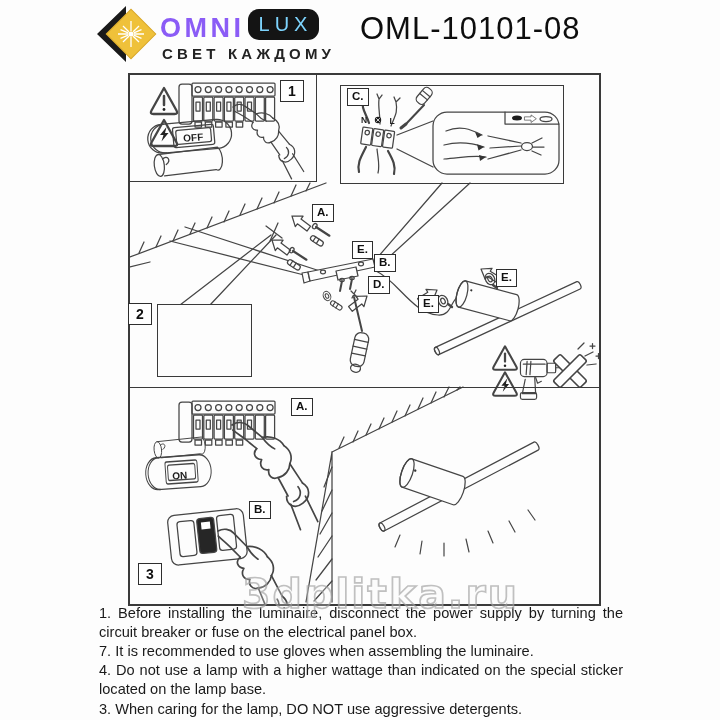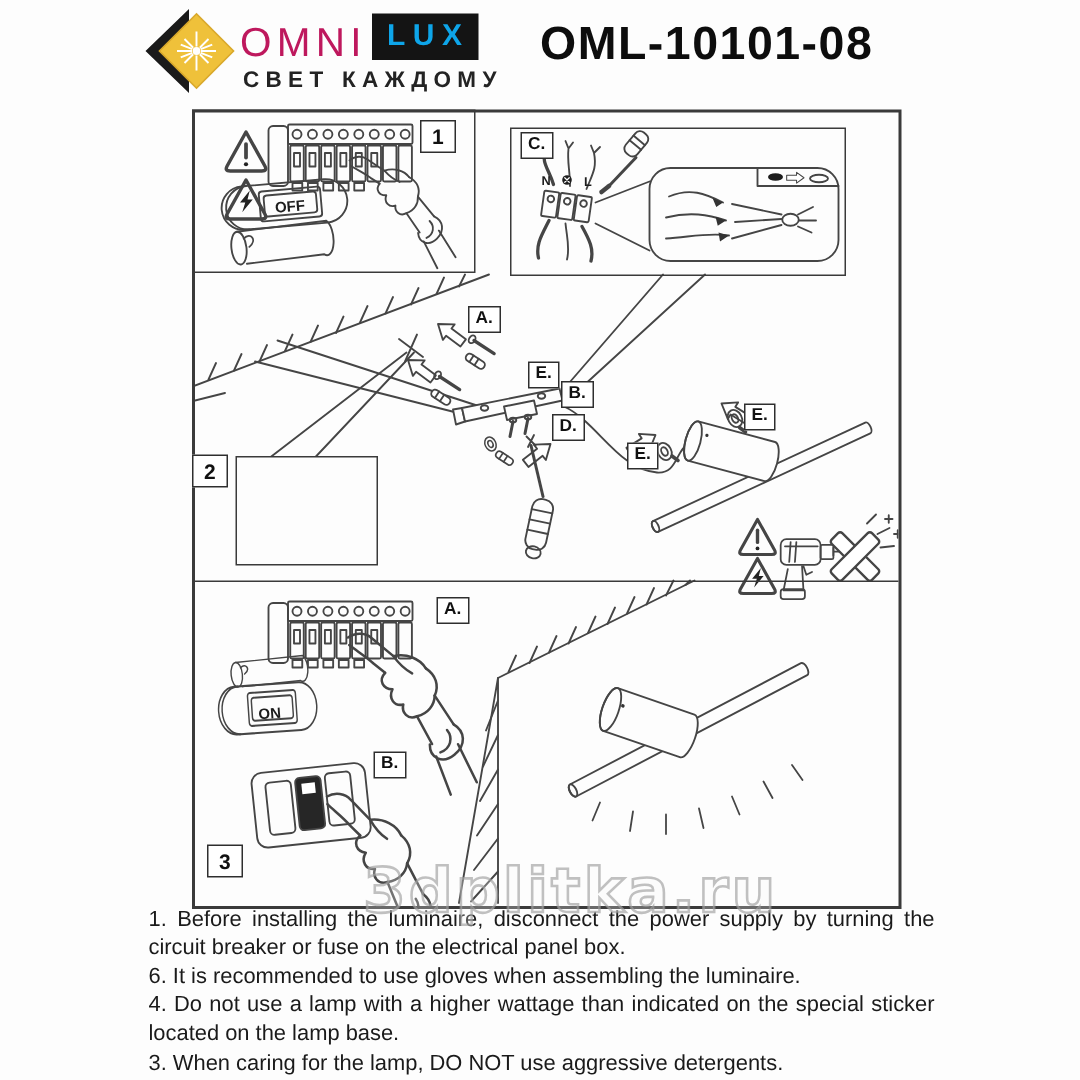--- a/index.html
+++ b/index.html
@@ -1,24 +1,24 @@
 <!DOCTYPE html>
 <html><head>
 <meta charset="utf-8">
 <style>
   html,body{margin:0;padding:0;}
   body{width:720px;height:720px;background:#fdfdfd;position:relative;overflow:hidden;
        font-family:"Liberation Sans",sans-serif;color:#1c1c1c;}
   .abs{position:absolute;}
   
-  #brand-omni{left:160px;top:13px;font-size:27px;font-weight:normal;letter-spacing:3.5px;color:#be185d;}
-  #brand-luxbox{left:248px;top:9px;width:67px;height:31px;background:#141414;color:#0ea5e9;
-       font-size:20px;font-weight:bold;letter-spacing:5px;display:flex;align-items:center;justify-content:center;padding-left:4px;}
+  #brand-omni{left:160px;top:13px;font-size:27px;font-weight:bold;letter-spacing:3.5px;color:#8b5cf6;}
+  #brand-luxbox{left:248px;top:9px;width:67px;height:31px;background:#141414;color:#7dd3fc;
+       font-size:20px;font-weight:normal;letter-spacing:5px;display:flex;align-items:center;justify-content:center;padding-left:4px;border-radius:11px;}
   #brand-tagline{left:162px;top:45px;font-size:15px;font-weight:bold;letter-spacing:4.2px;color:#232323;}
-  #model-number{left:360px;top:11px;font-size:31px;font-weight:bold;letter-spacing:1px;color:#0d0d0d;}
+  #model-number{left:360px;top:11px;font-size:31px;font-weight:normal;letter-spacing:1px;color:#0d0d0d;}
   
   #diagram{left:128px;top:73px;width:469px;height:529px;border:2px solid #3a3a3a;background:#fdfdfd;}
   #diagram svg{position:absolute;left:0;top:0;z-index:1;}
   .panel{position:absolute;border:1.6px solid #3a3a3a;z-index:2;background:transparent;}
   #panel1{left:-2px;top:-2px;width:187px;height:107px;}
   #panelC{left:210px;top:10px;width:222px;height:97px;}
   #panel2{left:27px;top:229px;width:93px;height:71px;background:#fdfdfd;}
   #divider{position:absolute;left:0;top:312px;width:100%;height:0;border-top:1.7px solid #3a3a3a;z-index:2;}
   .tag{position:absolute;background:#fff;border:1.6px solid #2e2e2e;font-weight:bold;color:#111;
        line-height:1;z-index:3;text-align:center;}
@@ -347,16 +347,16 @@
   <div class="tag let" style="left:366px;top:194px;">E.</div>
   <div class="tag let" style="left:161px;top:323px;">A.</div>
   <div class="tag let" style="left:119px;top:426px;">B.</div>
   <div class="tag num" style="left:8px;top:488px;">3</div>
 </div>
 
 <div class="abs" id="watermark">3dplitka.ru</div>
 
 <div class="abs" id="instructions">
   <p>1. Before installing the luminaire, disconnect the power supply by turning the circuit breaker or fuse on the electrical panel box.</p>
-  <p>6. It is recommended to use gloves when assembling the luminaire.</p>
+  <p>7. It is recommended to use gloves when assembling the luminaire.</p>
   <p>4. Do not use a lamp with a higher wattage than indicated on the special sticker located on the lamp base.</p>
   <p>3. When caring for the lamp, DO NOT use aggressive detergents.</p>
 </div>
 
 </body></html>

